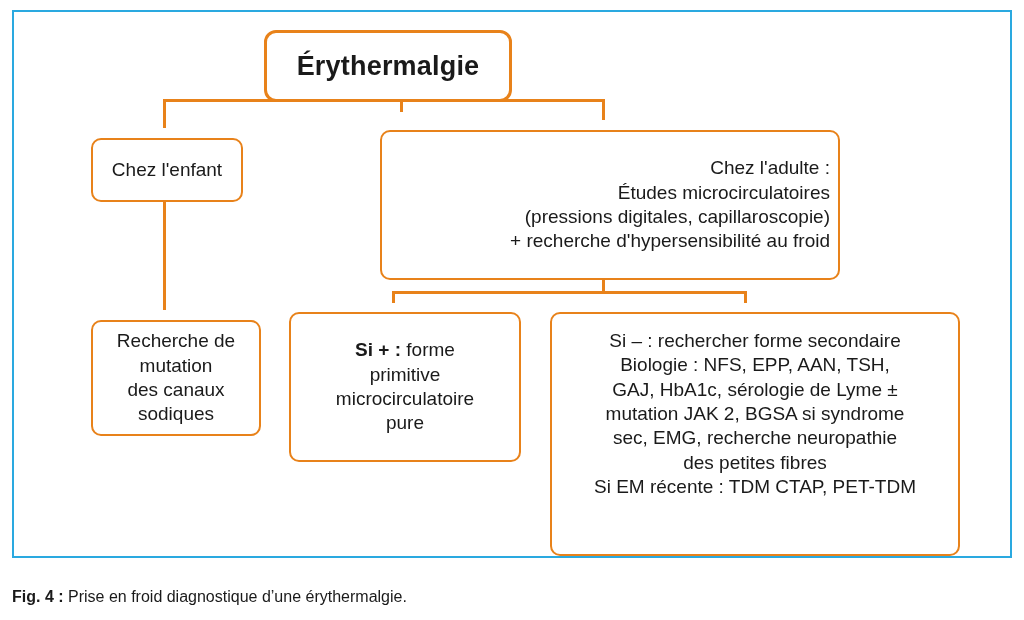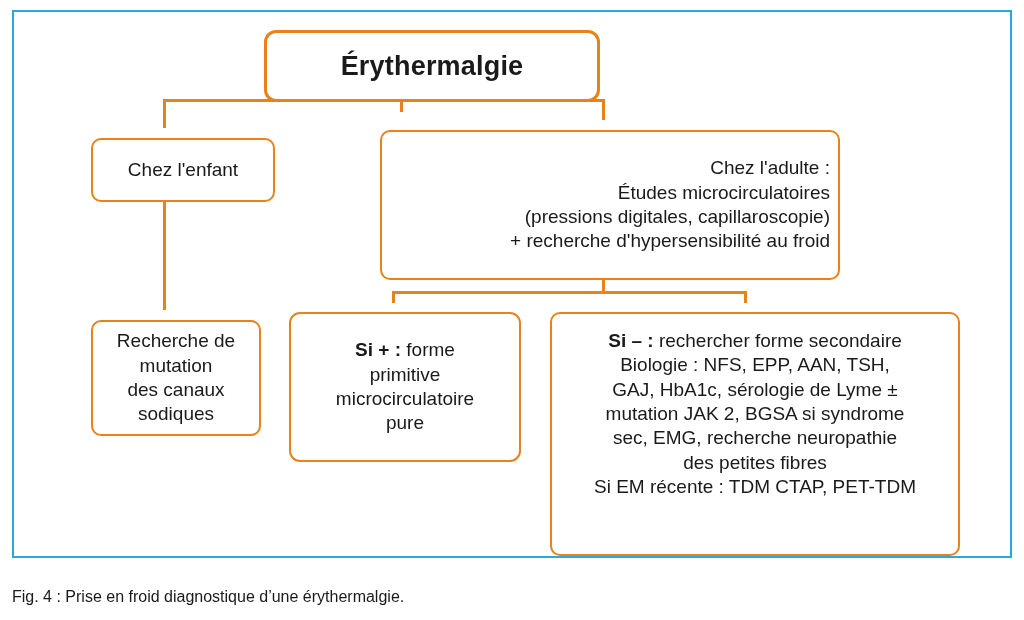--- a/index.html
+++ b/index.html
@@ -44,36 +44,36 @@
   .node .txt {
     display: block;
     width: 100%;
     white-space: pre-line;
   }
 
   
   #node-title {
     left: 250px;
     top: 18px;
-    width: 336px;
+    width: 248px;
     height: 72px;
     border-width: 3px;
     border-radius: 12px;
   }
   #node-title .txt {
     font-size: 27px;
     font-weight: bold;
     letter-spacing: 0.2px;
   }
 
   
   #node-child {
     left: 77px;
     top: 126px;
-    width: 184px;
+    width: 152px;
     height: 64px;
   }
   #node-child .txt { font-size: 19px; }
 
   
   #node-adult {
     left: 366px;
     top: 118px;
     width: 460px;
     height: 150px;
@@ -88,58 +88,57 @@
     height: 116px;
   }
   #node-mutation .txt { font-size: 19px; }
 
   
   #node-positive {
     left: 275px;
     top: 300px;
     width: 232px;
     height: 150px;
-    border-radius: 11px;
   }
   #node-positive .txt { font-size: 19px; }
   #node-positive .lead { font-weight: bold; }
 
   
   #node-negative {
     left: 536px;
     top: 300px;
     width: 410px;
     height: 244px;
     align-items: flex-start;
   }
   #node-negative .txt {
     font-size: 19px;
     padding-top: 9px;
   }
-  #node-negative .lead { font-weight: bold; }
+  #node-negative .lead { font-weight: normal; }
 
   
   .conn {
     position: absolute;
     background: #e8821a;
     z-index: 1;
   }
   .v { width: 3px; }
   .h { height: 3px; }
 
   
   #caption {
     position: absolute;
     left: 12px;
     top: 588px;
     width: 1000px;
     font-size: 16px;
     color: #1a1a1a;
   }
-  #caption .cap-label { font-weight: normal; margin-top: 44px; }
+  #caption .cap-label { font-weight: bold; margin-top: 44px; }
 </style>
 </head>
 <body>
 
 <div id="figure-frame">
 
   <div class="conn v" style="left:386px; top:80px; height:20px;"></div>
   <div class="conn h" style="left:149px; top:87px; width:442px;"></div>
   <div class="conn v" style="left:149px; top:87px; height:29px;"></div>
   <div class="conn v" style="left:588px; top:87px; height:21px;"></div>

